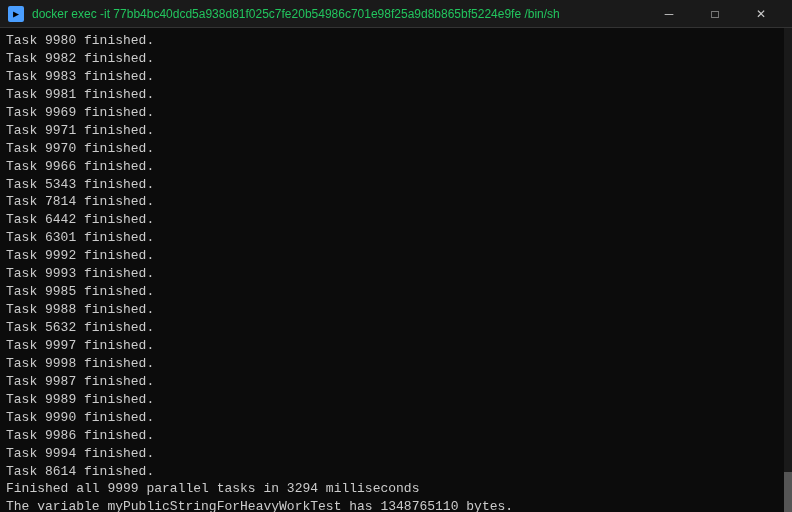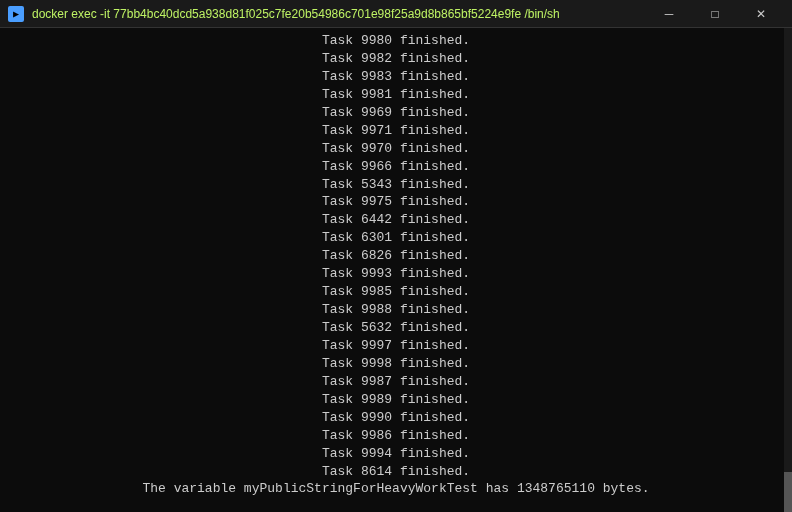--- a/index.html
+++ b/index.html
@@ -29,21 +29,21 @@
       display: flex;
       align-items: center;
       justify-content: center;
       font-size: 10px;
       color: #000;
       font-weight: bold;
       flex-shrink: 0;
     }
     .title-bar-text {
       flex: 1;
-      color: #bef264;
+      color: #22c55e;
       font-size: 12px;
       font-family: 'Segoe UI', Arial, sans-serif;
       white-space: nowrap;
       overflow: hidden;
       text-overflow: ellipsis;
     }
     .title-bar-controls {
       display: flex;
       gap: 0;
     }
@@ -58,21 +58,20 @@
       cursor: pointer;
       font-family: 'Segoe UI', Arial, sans-serif;
     }
     .terminal {
       background: #0c0c0c;
       color: #cccccc;
       padding: 4px 6px;
       height: calc(512px - 28px);
       overflow: hidden;
       line-height: 1.38;
-      text-align: center;
     }
     .terminal-line {
       white-space: pre;
       color: #cccccc;
     }
     .scrollbar {
       position: absolute;
       right: 0;
       top: 28px;
       width: 8px;
@@ -106,34 +105,35 @@
   <div class="terminal" id="terminal">
   <div class="terminal-line">Task 9980 finished.</div>
       <div class="terminal-line">Task 9982 finished.</div>
       <div class="terminal-line">Task 9983 finished.</div>
       <div class="terminal-line">Task 9981 finished.</div>
       <div class="terminal-line">Task 9969 finished.</div>
       <div class="terminal-line">Task 9971 finished.</div>
       <div class="terminal-line">Task 9970 finished.</div>
       <div class="terminal-line">Task 9966 finished.</div>
       <div class="terminal-line">Task 5343 finished.</div>
-      <div class="terminal-line">Task 9975 finished.</div>
+      <div class="terminal-line">Task 7814 finished.</div>
       <div class="terminal-line">Task 6442 finished.</div>
       <div class="terminal-line">Task 6301 finished.</div>
-      <div class="terminal-line">Task 6826 finished.</div>
+      <div class="terminal-line">Task 9992 finished.</div>
       <div class="terminal-line">Task 9993 finished.</div>
       <div class="terminal-line">Task 9985 finished.</div>
       <div class="terminal-line">Task 9988 finished.</div>
       <div class="terminal-line">Task 5632 finished.</div>
       <div class="terminal-line">Task 9997 finished.</div>
       <div class="terminal-line">Task 9998 finished.</div>
       <div class="terminal-line">Task 9987 finished.</div>
       <div class="terminal-line">Task 9989 finished.</div>
       <div class="terminal-line">Task 9990 finished.</div>
       <div class="terminal-line">Task 9986 finished.</div>
       <div class="terminal-line">Task 9994 finished.</div>
       <div class="terminal-line">Task 8614 finished.</div>
+      <div class="terminal-line">Finished all 9999 parallel tasks in 3294 milliseconds</div>
       <div class="terminal-line">The variable myPublicStringForHeavyWorkTest has 1348765110 bytes.</div>
     </div>
   <div class="scrollbar">
     <div class="scrollbar-thumb"></div>
   </div>
 </div>
 
 </body></html>

